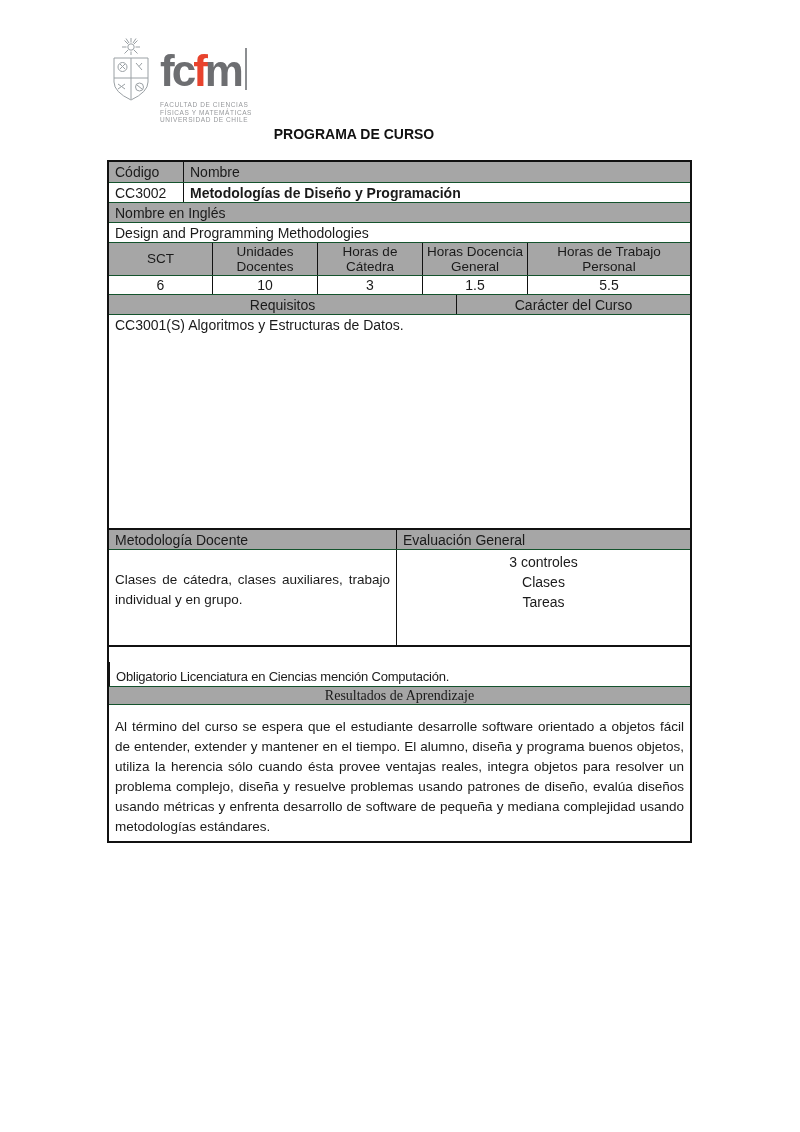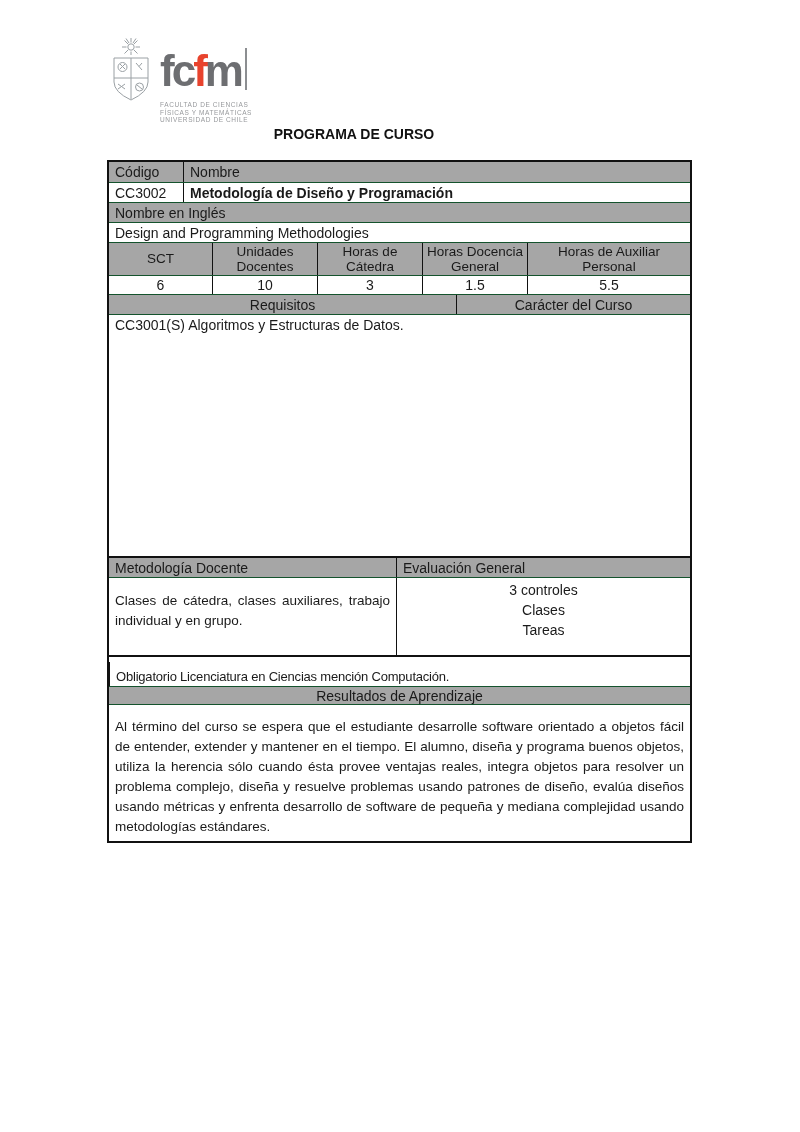--- a/index.html
+++ b/index.html
@@ -32,55 +32,55 @@
     text-align:center; font-weight:bold; font-size:14px; color:#111;
   }
 
   
   .tbl {
     position:absolute; left:107px; width:585px;
     border:2px solid #111; background:#fff;
     font-size:14px;
   }
   .tbl-1 { top:160px; }
-  .tbl-2 { top:556px; }
+  .tbl-2 { top:528px; }
   .row { display:flex; border-top:1px solid #14532d; align-items:stretch; }
   .row:first-child { border-top:none; }
   .cell {
     border-left:1px solid #111;
     padding:1px 6px;
     display:flex; align-items:center;
     overflow:hidden;
   }
   .cell:first-child { border-left:none; }
   .grow { flex:1 1 auto;text-align:center; }
   .gray { background:#a6a6a6; }
   .center { justify-content:center; text-align:center; }
   .top { align-items:flex-start; }
   .bold { font-weight:bold; }
 
   .h19 { height:19px; } .h20 { height:20px; }
-  .h33 { height:33px; } .h18 { height:18px; }
+  .h33 { height:33px; } .h18 { height:18px;font-family:Liberation Serif, serif; }
 
   .w74 { flex:0 0 74px; }
   .w103 { flex:0 0 103px; } .w105 { flex:0 0 105px; }
   .w347 { flex:0 0 347px; }
   .w287 { flex:0 0 287px; }
 
   .hdr5 { font-size:13.5px; line-height:15.5px; padding:1px 2px; }
   .caracter-text { font-size:13px; letter-spacing:-0.2px; line-height:17px; padding-top:6px; }
   .req-text { padding-top:2px; }
 
   .para-cell {
     display:block; min-height:121px; padding:12px 6px 4px 6px;
     font-size:13.5px; line-height:20px; text-align:justify;
   }
   .metod-cell {
-    display:block; min-height:77px; padding:13px 6px;
-    font-size:13.5px; line-height:20px; text-align:justify;
+    display:block; min-height:77px; padding:2px 6px;
+    font-size:13.5px; line-height:20px; text-align:justify;margin-top:18px;
   }
   .eval-cell { display:block; min-height:77px; padding:2px 18px; font-size:14px; line-height:20px; }
 </style>
 </head>
 <body>
 
 <div class="page">
 
   <div class="logo">
     <svg class="crest" viewBox="0 0 46 66" fill="none" stroke="#9aa0a4" stroke-width="1">
@@ -125,37 +125,37 @@
 
   <div class="tbl tbl-1">
 
     <div class="row h20">
       <div class="cell gray w74">Código</div>
       <div class="cell gray grow">Nombre</div>
     </div>
 
     <div class="row h20">
       <div class="cell w74">CC3002</div>
-      <div class="cell grow bold">Metodología de Diseño y Programación</div>
+      <div class="cell grow bold">Metodologías de Diseño y Programación</div>
     </div>
 
     <div class="row h20">
       <div class="cell gray grow">Nombre en Inglés</div>
     </div>
 
     <div class="row h20">
       <div class="cell grow">Design and Programming Methodologies</div>
     </div>
 
     <div class="row h33">
       <div class="cell gray center hdr5 w103">SCT</div>
       <div class="cell gray center hdr5 w105">Unidades Docentes</div>
       <div class="cell gray center hdr5 w105">Horas de Cátedra</div>
       <div class="cell gray center hdr5 w105">Horas Docencia General</div>
-      <div class="cell gray center hdr5 grow">Horas de Auxiliar Personal</div>
+      <div class="cell gray center hdr5 grow">Horas de Trabajo Personal</div>
     </div>
 
     <div class="row h19">
       <div class="cell center w103">6</div>
       <div class="cell center w105">10</div>
       <div class="cell center w105">3</div>
       <div class="cell center w105">1.5</div>
       <div class="cell center grow">5.5</div>
     </div>
 

